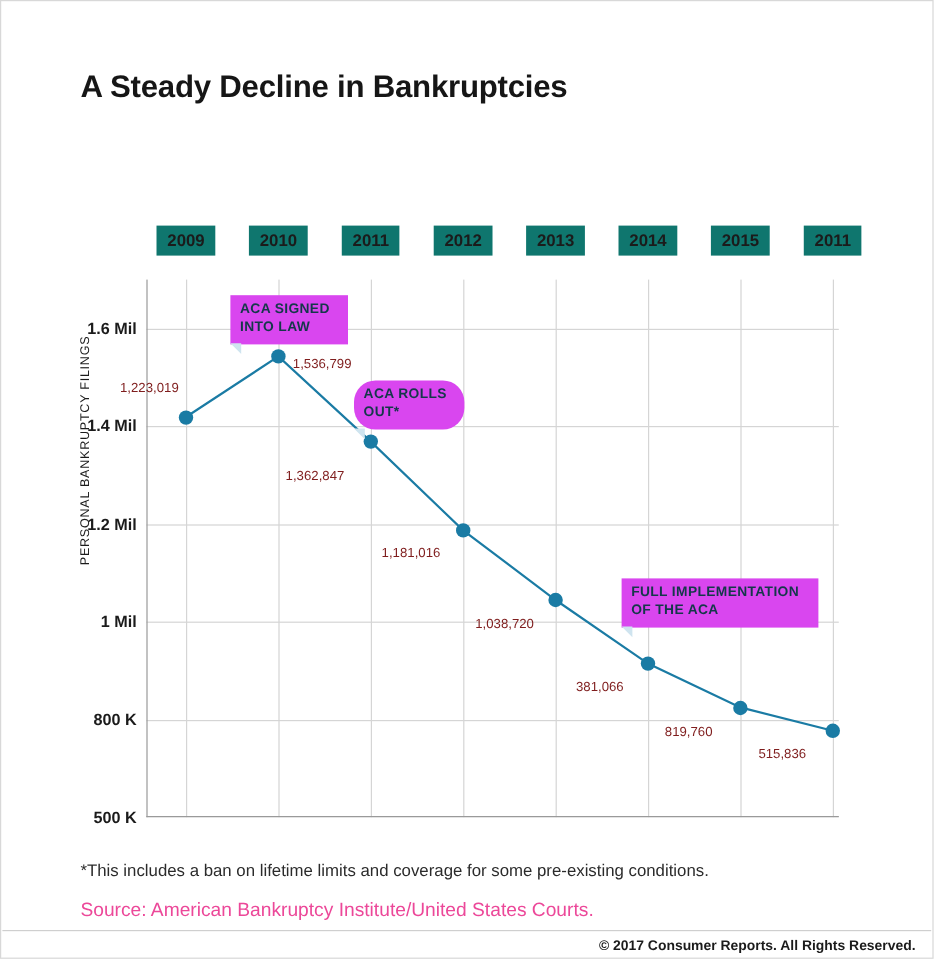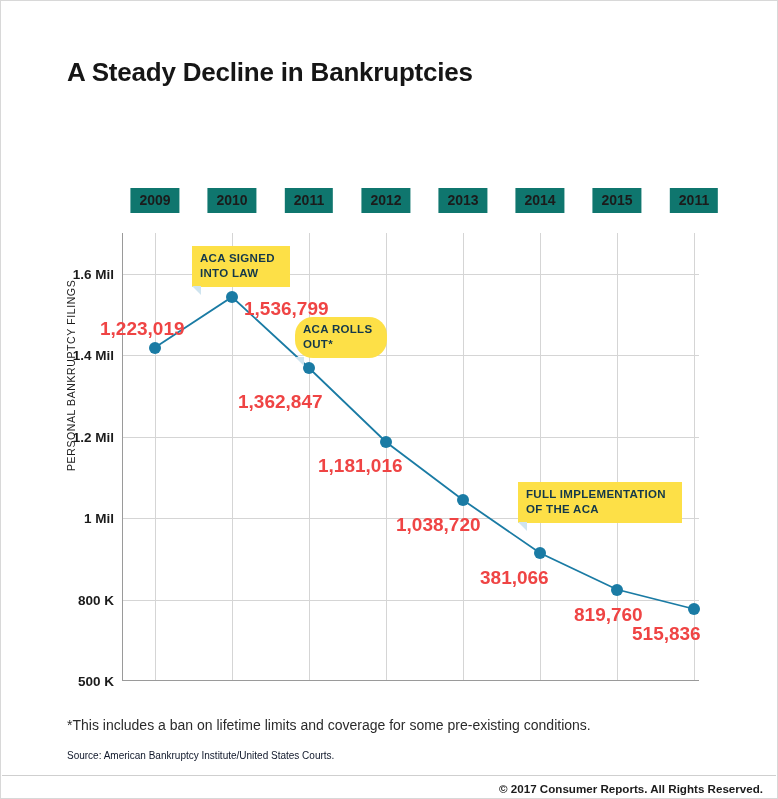--- a/index.html
+++ b/index.html
@@ -125,28 +125,28 @@
     position: absolute;
     width: 12px;
     height: 12px;
     margin-left: -6px;
     margin-top: -6px;
     border-radius: 50%;
     background: #1a7ba4;
   }
   .pt-label {
     position: absolute;
-    font-size: 19px;
-    font-weight: bold;
-    color: #ef4444;
+    font-size: 11px;
+    font-weight: normal;
+    color: #7f1d1d;
     white-space: nowrap;
   }
   .anno {
     position: absolute;
-    background: #fde047;
+    background: #d946ef;
     color: #14384a;
     font-size: 11.5px;
     font-weight: bold;
     letter-spacing: 0.3px;
     line-height: 15px;
     padding: 5px 8px 6px 8px;
     white-space: pre-line;
   }
   .anno-tail {
     position: absolute;
@@ -161,22 +161,22 @@
     position: absolute;
     left: 66px;
     top: 716px;
     font-size: 14px;
     color: #2b2b2b;
   }
   #source {
     position: absolute;
     left: 66px;
     top: 749px;
-    font-size: 10px;
-    color: #0f172a;
+    font-size: 16px;
+    color: #ec4899;
   }
   #copyright {
     position: absolute;
     right: 14px;
     top: 781px;
     font-size: 11.6px;
     font-weight: bold;
     color: #1b1b1b;
   }
   #bottom-rule {
@@ -254,21 +254,21 @@
     <div class="dot" style="left:418px; top:320px"></div>
     <div class="dot" style="left:495px; top:356.5px"></div>
     <div class="dot" style="left:572px; top:376px"></div>
 
     <div class="pt-label" style="left:-22px; top:85px">1,223,019</div>
     <div class="pt-label" style="left:122px; top:65px">1,536,799</div>
     <div class="pt-label" style="left:116px; top:158px">1,362,847</div>
     <div class="pt-label" style="left:196px; top:222px">1,181,016</div>
     <div class="pt-label" style="left:274px; top:281px">1,038,720</div>
     <div class="pt-label" style="left:358px; top:334px">381,066</div>
-    <div class="pt-label" style="left:452px; top:371px">819,760</div>
+    <div class="pt-label" style="left:432px; top:371px">819,760</div>
     <div class="pt-label" style="left:510px; top:390px">515,836</div>
 
     <div class="anno" style="left:70px; top:13px; width:82px;">ACA SIGNED
 INTO LAW</div>
     <div class="anno-tail" style="left:70px; top:53px"></div>
 
     <div class="anno" style="left:173px; top:84px; width:76px;border-radius:18px;">ACA ROLLS
 OUT*</div>
     <div class="anno-tail" style="left:173px; top:124px"></div>
 

